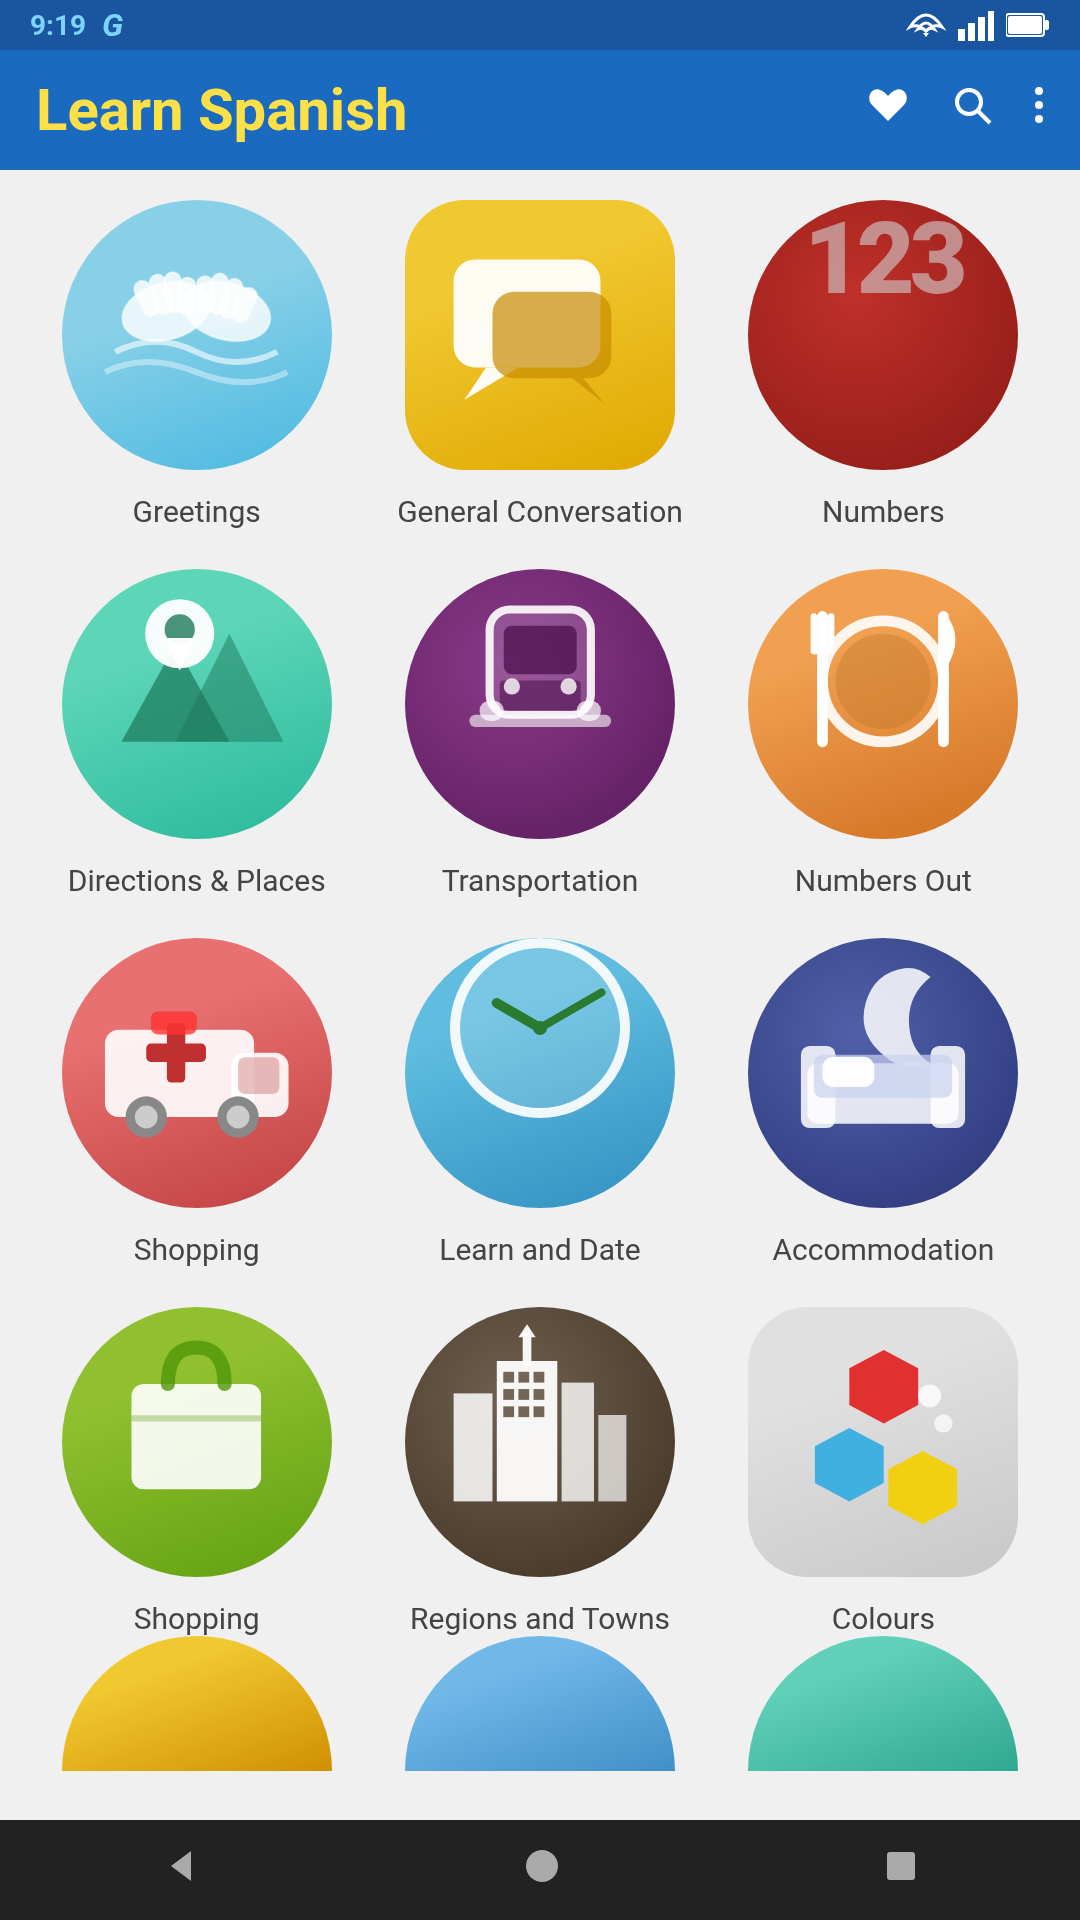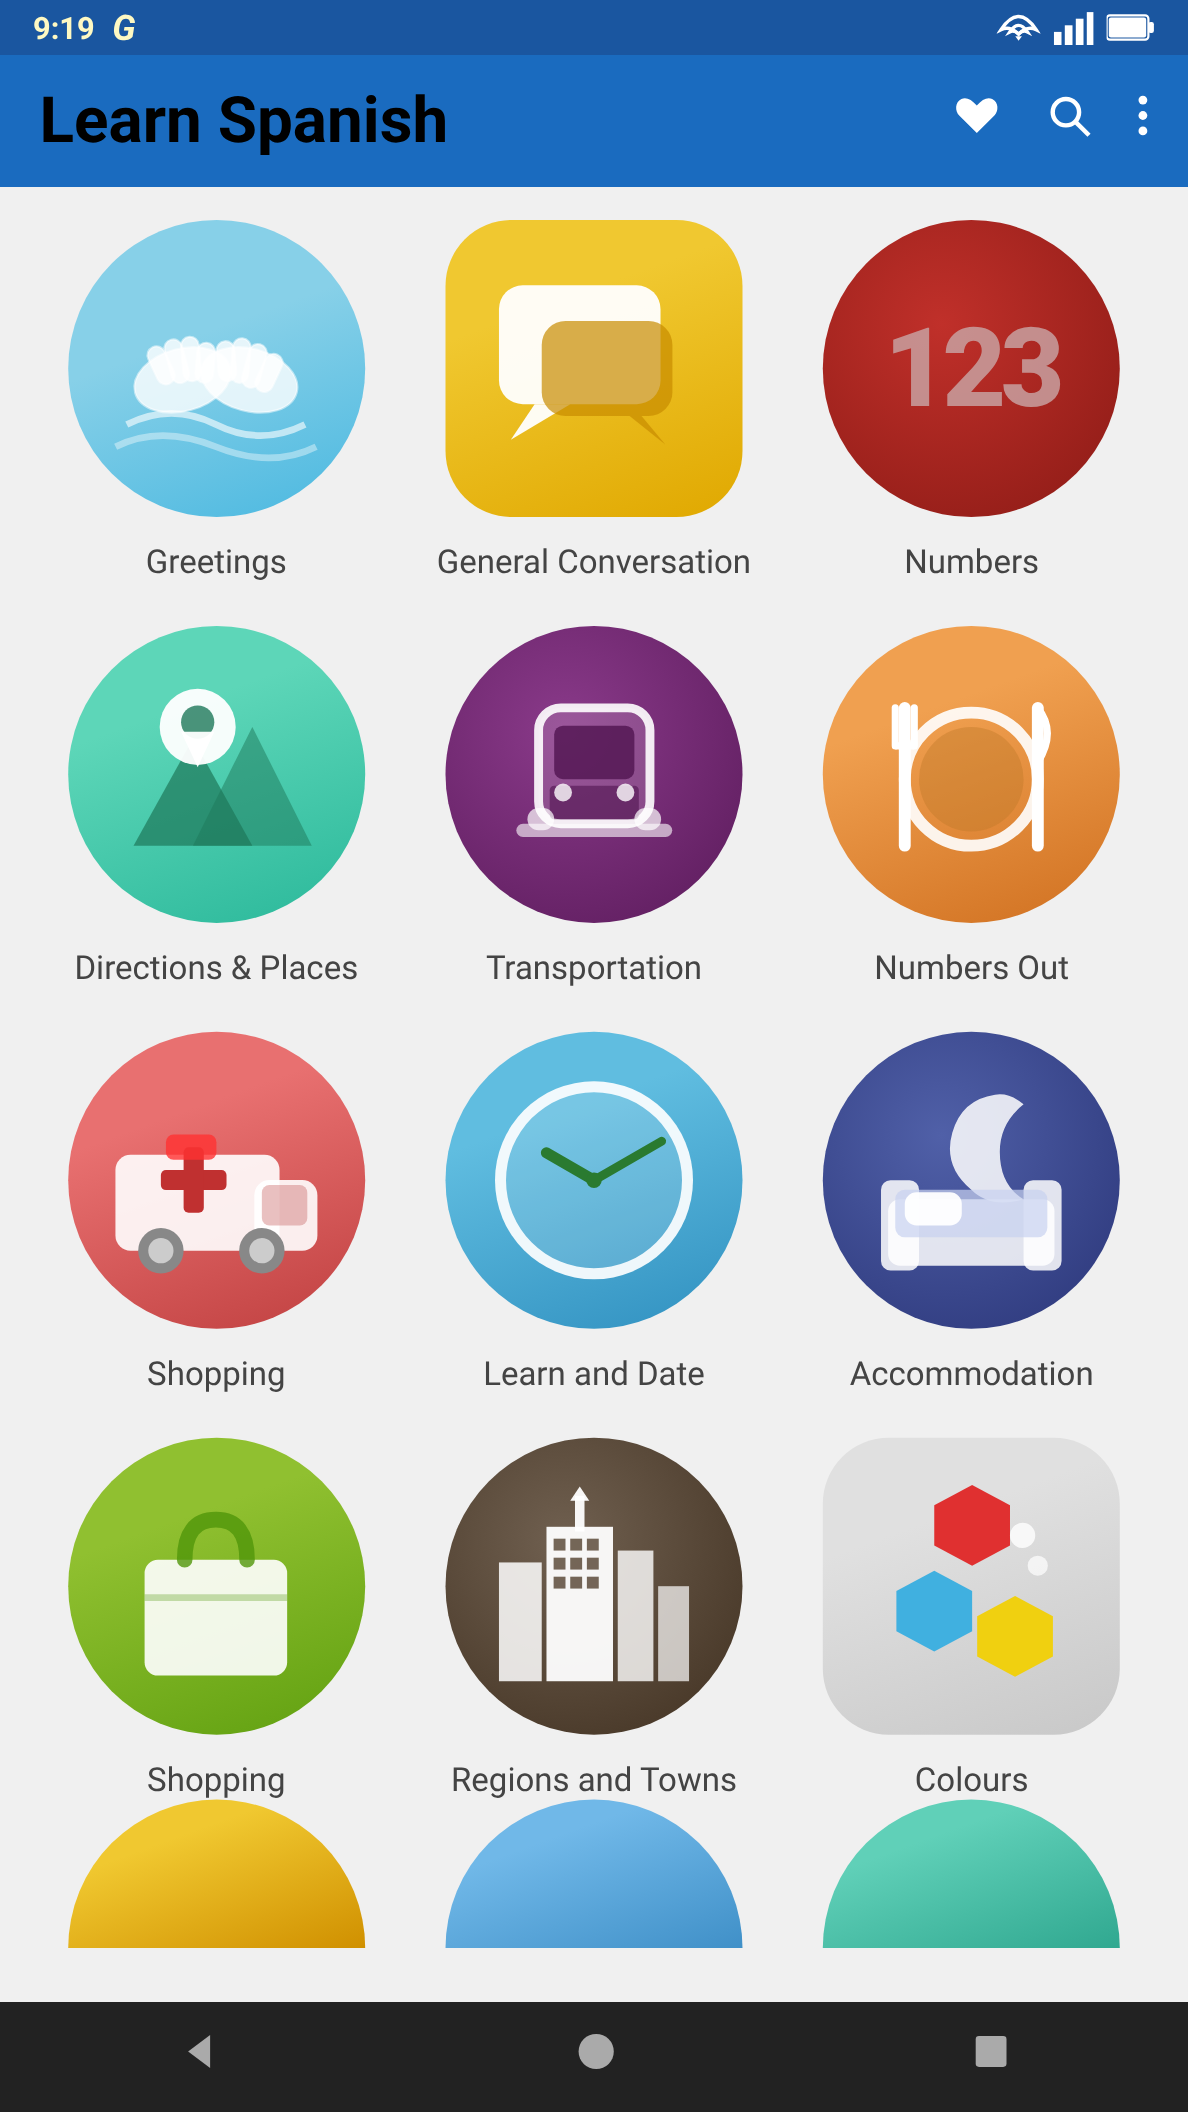--- a/index.html
+++ b/index.html
@@ -14,21 +14,21 @@
     }
 
     
     .status-bar {
       background: #1a56a0;
       height: 50px;
       display: flex;
       align-items: center;
       justify-content: space-between;
       padding: 0 30px;
-      color: #fef9c3;
+      color: #7dd3fc;
       font-size: 28px;
       font-weight: bold;
     }
     .status-bar-left {
       display: flex;
       align-items: center;
       gap: 16px;
     }
     .status-bar-right {
       display: flex;
@@ -42,21 +42,21 @@
       height: 120px;
       display: flex;
       align-items: center;
       padding: 0 36px;
       color: white;
     }
     .top-bar-title {
       font-size: 58px;
       font-weight: bold;
       flex: 1;
-      color: #000000;
+      color: #fde047;
     }
     .top-bar-icons {
       display: flex;
       align-items: center;
       gap: 40px;
     }
     .top-bar-icon {
       color: white;
       font-size: 44px;
       cursor: pointer;
@@ -76,21 +76,21 @@
       flex-direction: column;
       align-items: center;
       cursor: pointer;
     }
 
     .icon-circle {
       width: 270px;
       height: 270px;
       border-radius: 50%;
       display: flex;
-      align-items: center;
+      align-items: flex-start;
       justify-content: center;
       overflow: hidden;
       position: relative;
     }
 
     .icon-rounded-rect {
       width: 270px;
       height: 270px;
       border-radius: 60px;
       display: flex;

